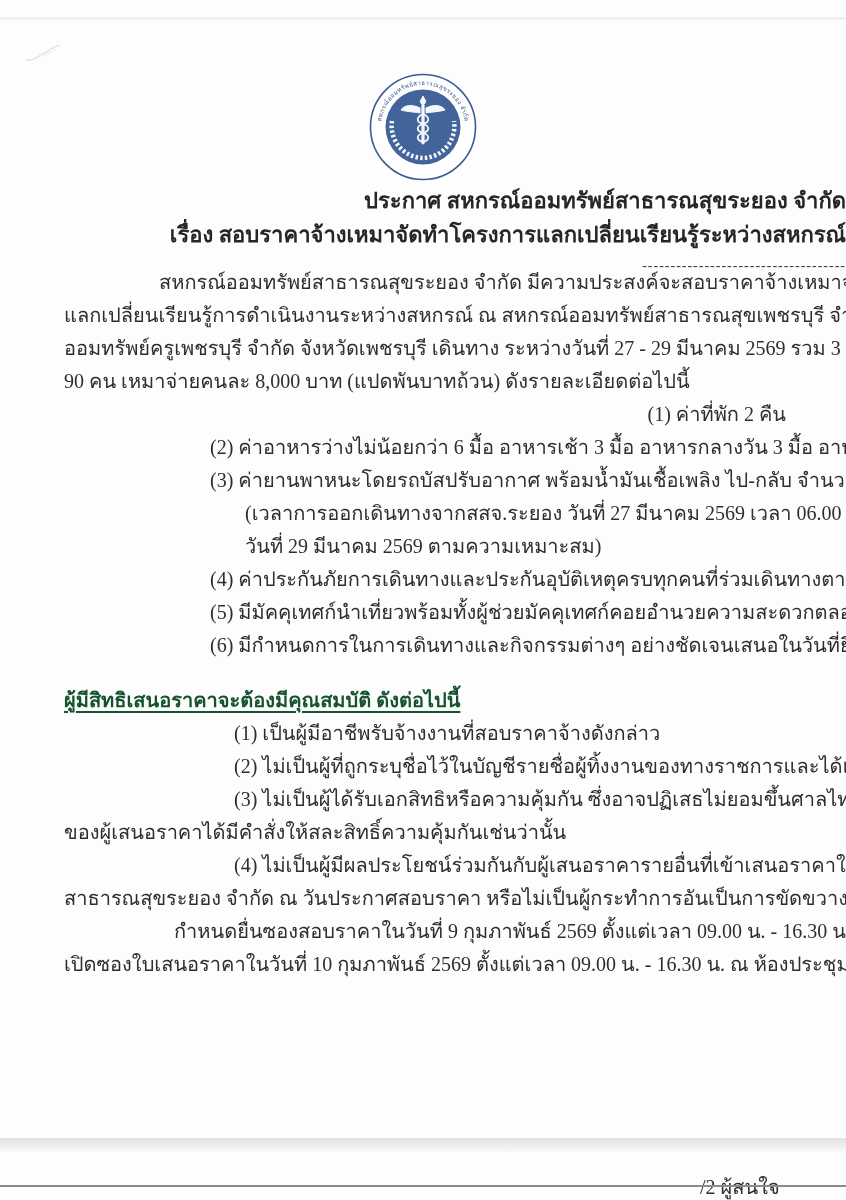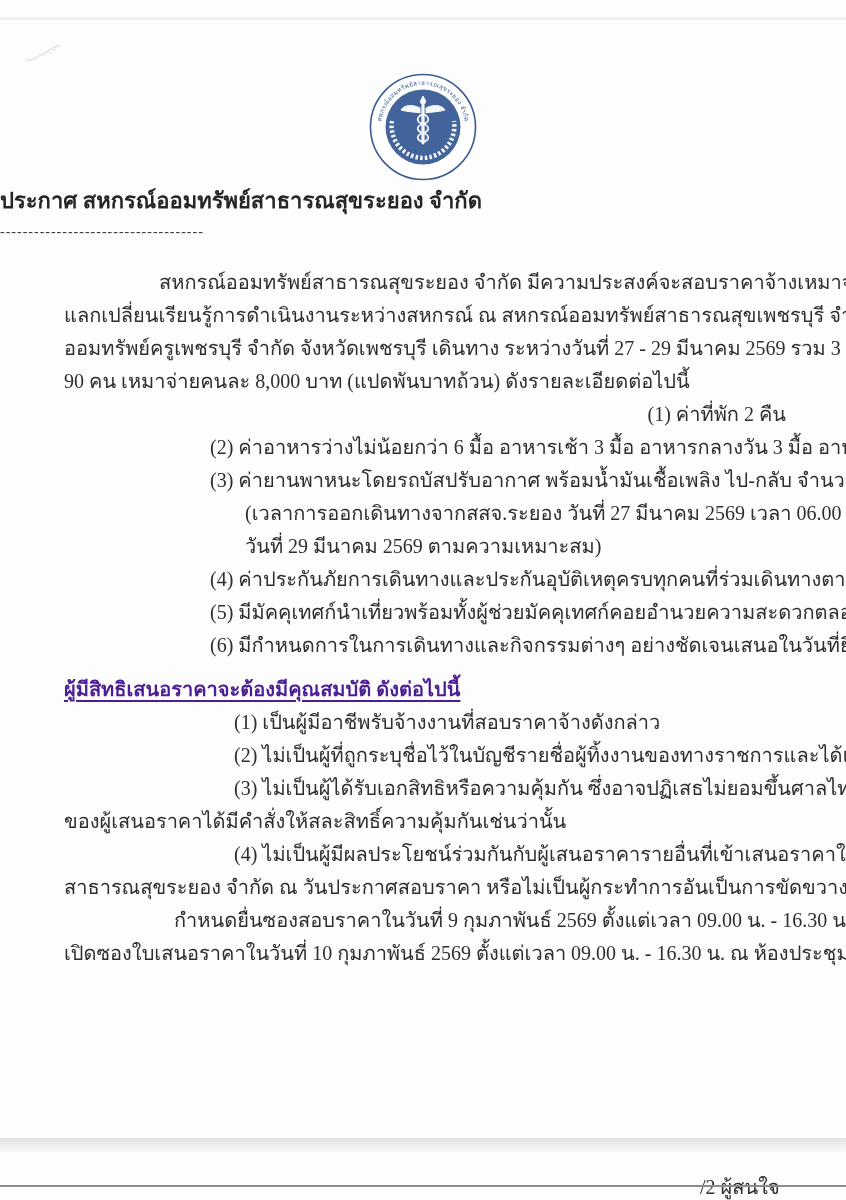--- a/index.html
+++ b/index.html
@@ -14,32 +14,32 @@
   }
   
   .scan-top-band{position:absolute;left:0;top:17px;width:100%;height:3px;background:rgba(190,196,204,.22);}
   .scan-bottom-band{position:absolute;left:0;top:1138px;width:100%;height:14px;background:linear-gradient(180deg,rgba(150,156,162,.28),rgba(200,204,208,.08));}
   .scan-bottom-line{position:absolute;left:0;top:1185px;width:100%;height:2px;background:#878c91;}
   .pencil-smudge{position:absolute;left:22px;top:40px;width:50px;height:28px;opacity:.35;}
   
   .logo-wrap{position:absolute;left:0;top:72px;width:100%;text-align:center;}
   .logo-wrap svg{width:110px;height:110px;}
   
-  .title-block{position:absolute;left:0;top:184px;width:100%;text-align:left;}
+  .title-block{position:absolute;left:0;top:184px;width:100%;text-align:right;}
   .title-line{font-size:22px;font-weight:bold;color:#262626;line-height:34px;white-space:nowrap;}
   .separator{font-size:14px;letter-spacing:1px;color:#3c3c3c;line-height:20px;margin-top:4px;}
   
   .doc{position:absolute;left:64px;top:266px;width:722px;font-size:20px;}
   .line{height:33px;line-height:33px;white-space:nowrap;overflow:visible;}
   .ind-p1{padding-left:95px;}
   .ind-li1{padding-left:146px;text-align:right;}
   .ind-li1sub{padding-left:181px;}
   .ind-li2{padding-left:170px;}
   .ind-close{padding-left:110px;}
-  .qual-heading{font-weight:bold;color:#4c1d95;margin-top:11px;}
+  .qual-heading{font-weight:bold;color:#14532d;margin-top:22px;}
   .qual-heading span{text-decoration:underline;text-underline-offset:4px;text-decoration-thickness:1.5px;}
   
   .footer-note{position:absolute;left:700px;top:1171px;font-size:20px;line-height:33px;color:#2e2e2e;white-space:nowrap;font-family:Liberation Serif, serif;}
 </style>
 </head>
 <body>
 
 <div class="page">
 
   <div class="scan-top-band"></div>
@@ -72,20 +72,21 @@
         <path d="M52 36 C44 32, 36 33, 33 38 C40 40, 48 40, 52 41 Z"></path>
         <path d="M58 36 C66 32, 74 33, 77 38 C70 40, 62 40, 58 41 Z"></path>
         <path d="M55 42 C48 45, 48 50, 55 52 C62 54, 62 59, 55 61 C48 63, 48 68, 55 70" fill="none" stroke-width="1.8"></path>
         <path d="M55 42 C62 45, 62 50, 55 52 C48 54, 48 59, 55 61 C62 63, 62 68, 55 70" fill="none" stroke-width="1.8"></path>
       </g>
     </svg>
   </div>
 
   <div class="title-block">
     <div class="title-line">ประกาศ สหกรณ์ออมทรัพย์สาธารณสุขระยอง จำกัด</div>
+    <div class="title-line">เรื่อง   สอบราคาจ้างเหมาจัดทำโครงการแลกเปลี่ยนเรียนรู้ระหว่างสหกรณ์</div>
     <div class="separator">------------------------------------</div>
   </div>
 
   <div class="doc">
     <div class="line ind-p1">สหกรณ์ออมทรัพย์สาธารณสุขระยอง จำกัด  มีความประสงค์จะสอบราคาจ้างเหมาจัดทำโครงการ</div>
     <div class="line">แลกเปลี่ยนเรียนรู้การดำเนินงานระหว่างสหกรณ์ ณ สหกรณ์ออมทรัพย์สาธารณสุขเพชรบุรี จำกัด และสหกรณ์</div>
     <div class="line">ออมทรัพย์ครูเพชรบุรี จำกัด จังหวัดเพชรบุรี เดินทาง ระหว่างวันที่ 27 - 29 มีนาคม 2569  รวม 3 วัน 2 คืน  จำนวน</div>
     <div class="line">90 คน เหมาจ่ายคนละ 8,000 บาท  (แปดพันบาทถ้วน) ดังรายละเอียดต่อไปนี้</div>
 
     <div class="line ind-li1">(1) ค่าที่พัก 2 คืน</div>

